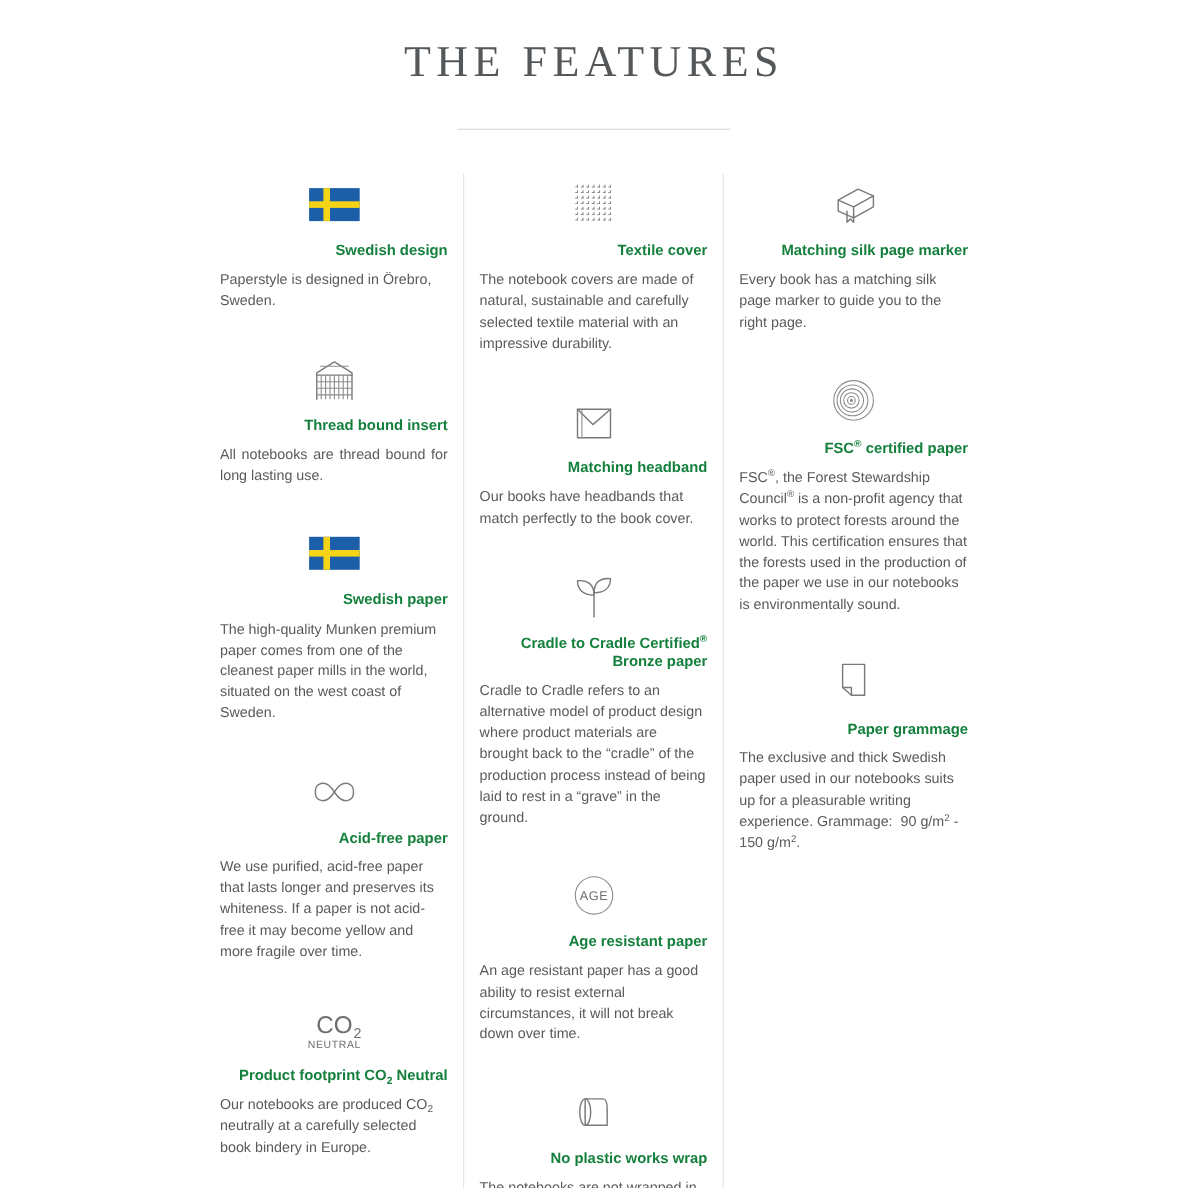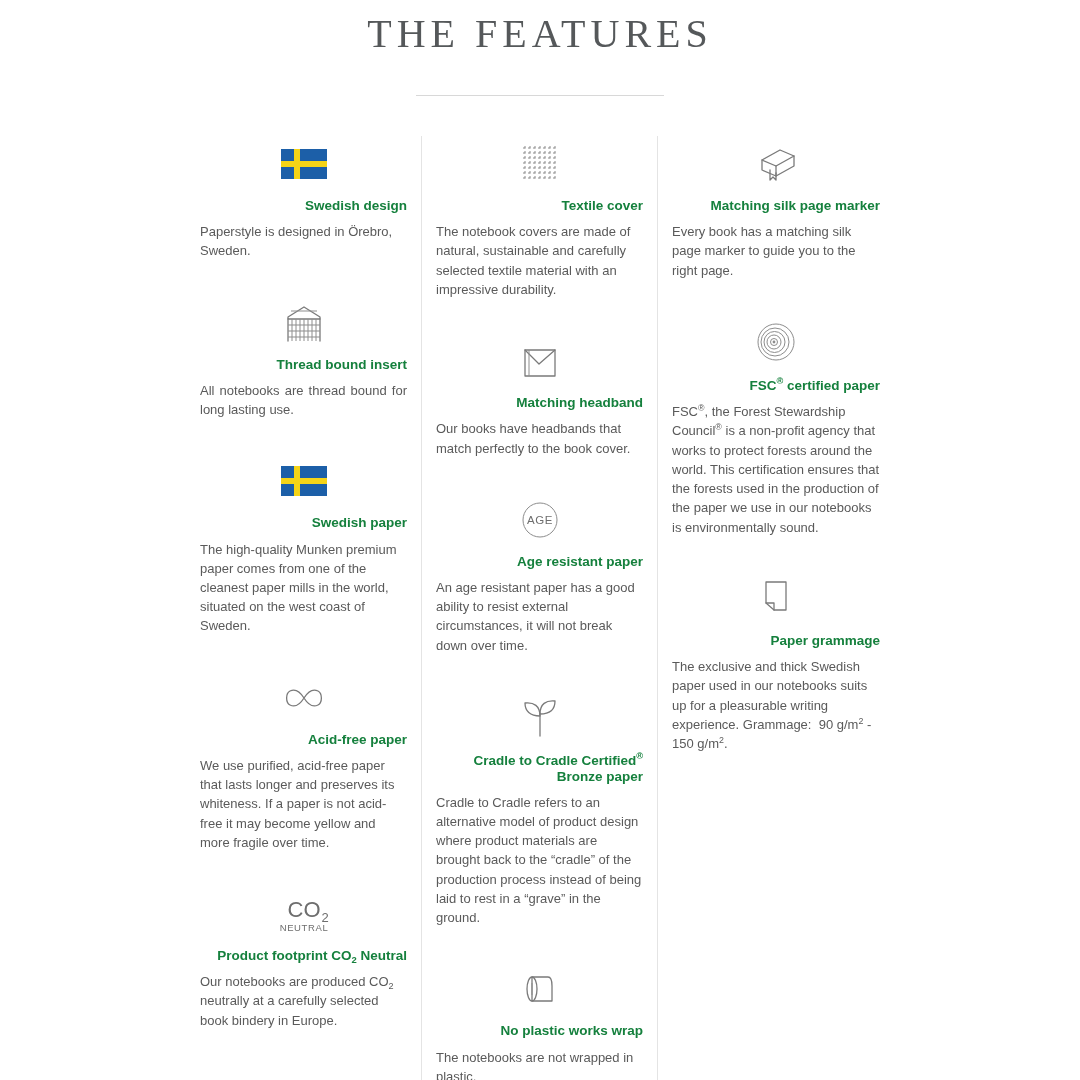--- a/index.html
+++ b/index.html
@@ -20,21 +20,21 @@
     height: 1080px;
     box-sizing: border-box;
   }
   .page-title {
     text-align: center;
     font-family: "Liberation Serif", serif;
     font-size: 40px;
     letter-spacing: 5px;
     color: #55585a;
     margin: 0;
-    padding-top: 10px;
+    padding-top: 32px;
     font-weight: normal;
   }
   .title-rule {
     width: 248px;
     height: 1px;
     background: #d8d8d8;
     margin: 38px auto 0 auto;
   }
   .grid {
     margin-top: 40px;
@@ -211,39 +211,39 @@
             <path class="stroke" d="M12 12 L26 26 L42 12"></path>
             <path class="stroke-thin" d="M16 12 L16 38"></path>
           </svg>
         </div>
         <div class="feat-title">Matching headband</div>
         <p class="feat-body">Our books have headbands that match perfectly to the book cover.</p>
       </div>
 
       <div class="feature">
         <div class="icon-wrap">
-          <svg width="52" height="50" viewBox="0 0 52 50">
-            <circle class="stroke-thin" cx="26" cy="25" r="17"></circle>
-            <text class="icon-text" x="26" y="29" text-anchor="middle" font-size="11.5" letter-spacing="0.5">AGE</text>
-          </svg>
-        </div>
-        <div class="feat-title">Age resistant paper</div>
-        <p class="feat-body">An age resistant paper has a good ability to resist external circumstances, it will not break down over time.</p>
-      </div>
-
-      <div class="feature">
-        <div class="icon-wrap">
           <svg width="54" height="50" viewBox="0 0 54 50">
             <path class="stroke" d="M27 44 L27 22"></path>
             <path class="stroke" d="M27 24 C17 24 12 19 12 11 C21 10 27 14 27 24 Z"></path>
             <path class="stroke" d="M27 22 C37 22 42 17 42 9 C33 8 27 12 27 22 Z"></path>
           </svg>
         </div>
         <div class="feat-title">Cradle to Cradle Certified<sup>®</sup> Bronze paper</div>
         <p class="feat-body">Cradle to Cradle refers to an alternative model of product design where product materials are brought back to the “cradle” of the production process instead of being laid to rest in a “grave” in the ground.</p>
+      </div>
+
+      <div class="feature">
+        <div class="icon-wrap">
+          <svg width="52" height="50" viewBox="0 0 52 50">
+            <circle class="stroke-thin" cx="26" cy="25" r="17"></circle>
+            <text class="icon-text" x="26" y="29" text-anchor="middle" font-size="11.5" letter-spacing="0.5">AGE</text>
+          </svg>
+        </div>
+        <div class="feat-title">Age resistant paper</div>
+        <p class="feat-body">An age resistant paper has a good ability to resist external circumstances, it will not break down over time.</p>
       </div>
 
       <div class="feature">
         <div class="icon-wrap">
           <svg width="52" height="48" viewBox="0 0 52 48">
             <path class="stroke" d="M18 12 L34 12 C36.5 12 38 15 38 21 L38 36 L18 36 Z"></path>
             <ellipse class="stroke" cx="18" cy="24" rx="5" ry="12"></ellipse>
             <path class="stroke-thin" d="M18 18 L18 30"></path>
           </svg>
         </div>

